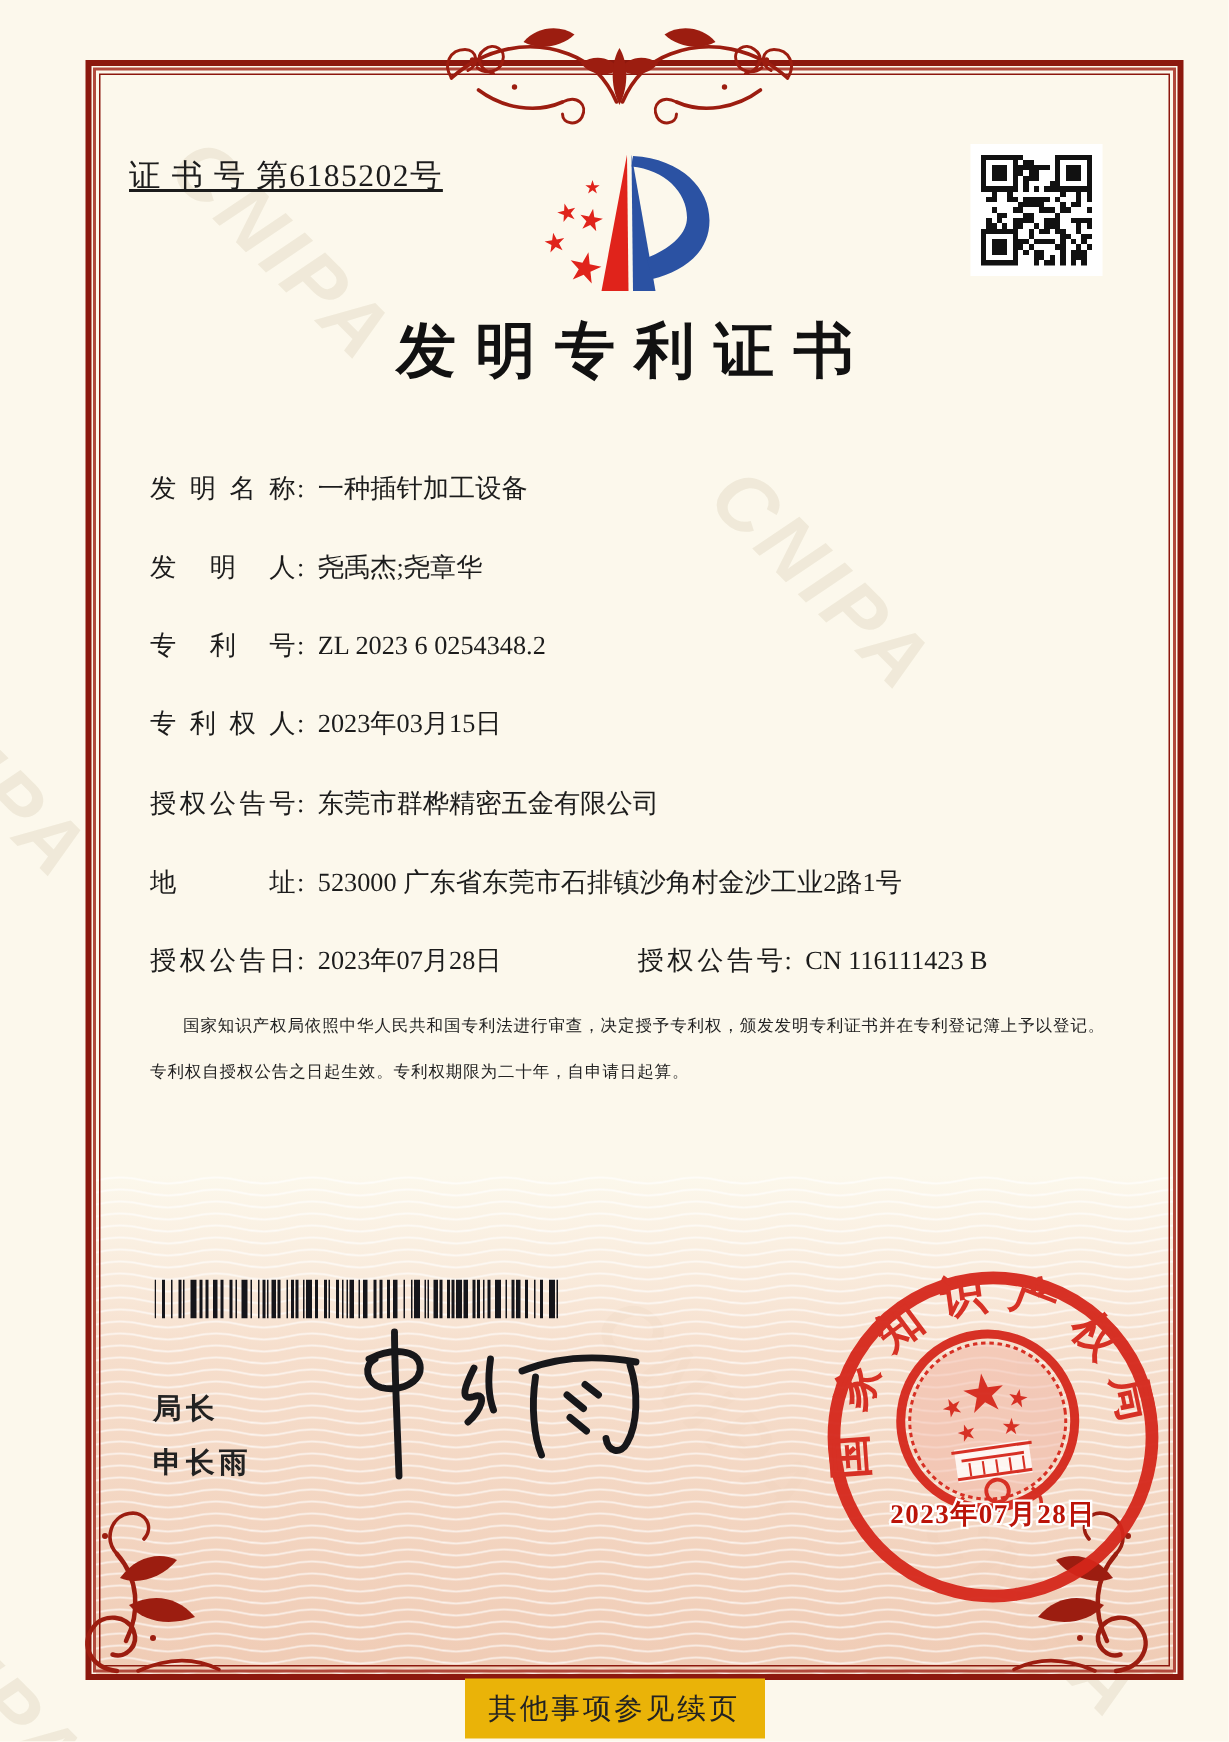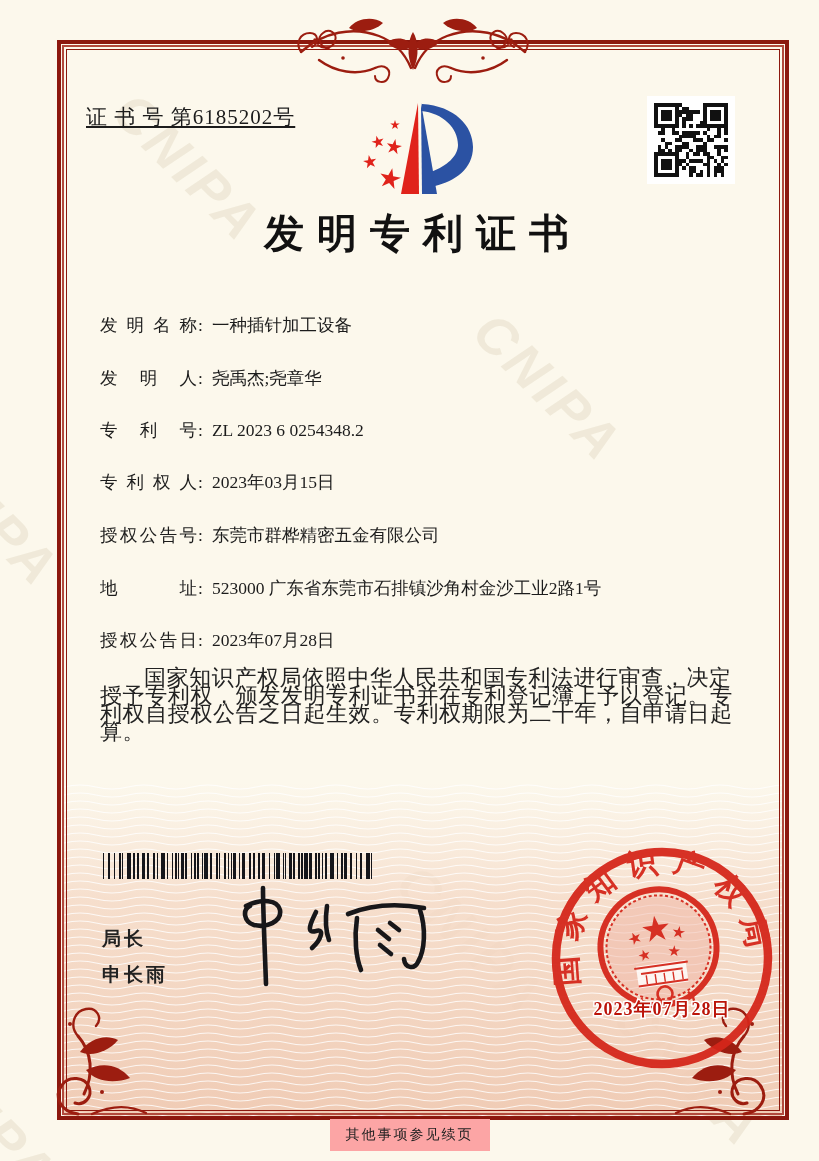--- a/index.html
+++ b/index.html
@@ -39,33 +39,33 @@
     font-size:40px; font-weight:600; letter-spacing:13px; 
     box-sizing:border-box; color:#111;
   }
   .fields{ position:absolute; left:100px; top:0; width:662px; }
   .frow{ position:absolute; left:0; font-size:17.5px; white-space:nowrap; }
   .flabel{ display:inline-block; width:97px; text-align:justify; text-align-last:justify; }
   .fcolon{ display:inline-block; margin-left:1px; }
   .fvalue{ margin-left:9px;text-align:right; }
   .fpair2{ position:absolute; left:325px; top:0; white-space:nowrap; }
   .paras{ position:absolute; left:100px; top:669px; width:648px;
-          font-size:22px; line-height:18px; letter-spacing:.6px; color:#222; }
+          font-size:11px; line-height:31px; letter-spacing:.6px; color:#222; }
   .paras p{ margin:0 0 9px 0; text-indent:2em; }
   .barcode{ position:absolute; left:103px; top:853px; }
   .signer-title{ position:absolute; left:102px; top:926px; font-size:19px; letter-spacing:3px;
                  font-family:"Liberation Sans","DejaVu Sans",sans-serif; color:#222;font-weight:bold; }
   .signer-name { position:absolute; left:102px; top:962px; font-size:19px; letter-spacing:3px;
                  font-family:"Liberation Sans","DejaVu Sans",sans-serif; color:#222;font-weight:bold; }
   .signature{ position:absolute; left:228px; top:882px; }
   .seal{ position:absolute; left:545px; top:843px; z-index:6; }
   .page-info{ position:absolute; left:57px; top:1080px; width:732px; text-align:center;
               font-size:15px; color:#222; }
   .footer-note{ position:absolute; left:50%; transform:translateX(-50%); top:1119px;
-                background:#fca5a5; padding:7px 16px; font-size:14px; letter-spacing:2px;
+                background:#eab308; padding:7px 16px; font-size:19px; letter-spacing:2px;
                 color:#222; z-index:6; white-space:nowrap; }
 </style>
 </head>
 <body>
 
 <div class="page">
 
   <span class="wm" style="left:145px;top:80px">CNIPA</span>
   <span class="wm" style="left:505px;top:300px">CNIPA</span>
   <span class="wm" style="left:-58px;top:425px">CNIPA</span>
@@ -410,20 +410,23 @@
         <span class="flabel">专利权人</span><span class="fcolon">:</span><span class="fvalue">2023年03月15日</span>
       </div>
       <div class="frow" style="top:523px">
         <span class="flabel">授权公告号</span><span class="fcolon">:</span><span class="fvalue">东莞市群桦精密五金有限公司</span>
       </div>
       <div class="frow" style="top:576px">
         <span class="flabel">地址</span><span class="fcolon">:</span><span class="fvalue">523000 广东省东莞市石排镇沙角村金沙工业2路1号</span>
       </div>
       <div class="frow" style="top:628px;width:662px">
         <span class="flabel">授权公告日</span><span class="fcolon">:</span><span class="fvalue">2023年07月28日</span>
+        <span class="fpair2">
+          <span class="flabel">授权公告号</span><span class="fcolon">:</span><span class="fvalue">CN 116111423 B</span>
+        </span>
       </div>
     </div>
 
     <div class="paras">
       <p>国家知识产权局依照中华人民共和国专利法进行审查，决定授予专利权，颁发发明专利证书并在专利登记簿上予以登记。专利权自授权公告之日起生效。专利权期限为二十年，自申请日起算。</p>
     </div>
 
     <svg id="barcode" class="barcode" width="272" height="26">
         <rect x="0" y="0" width="1" height="26" fill="#15151a"></rect>
         <rect x="5" y="0" width="2" height="26" fill="#15151a"></rect>

